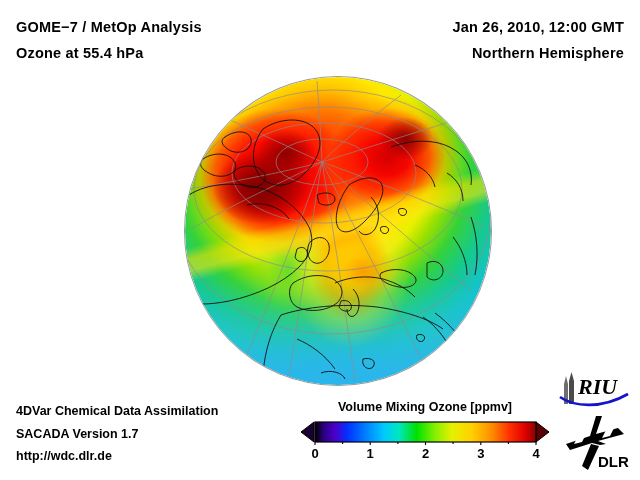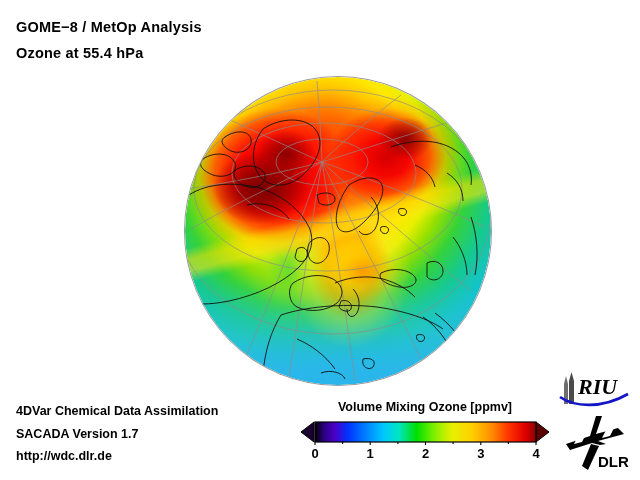--- a/index.html
+++ b/index.html
@@ -120,22 +120,26 @@
   
   .logo-riu{position:absolute;left:558px;top:370px;}
   .logo-dlr{position:absolute;left:566px;top:414px;}
 </style>
 </head>
 <body>
 
 <div class="stage">
 
   <div class="hdr-left">
-    <div class="hdr-line">GOME−8 / MetOp Analysis</div>
+    <div class="hdr-line">GOME−7 / MetOp Analysis</div>
     <div class="hdr-line">Ozone at 55.4 hPa</div>
+  </div>
+  <div class="hdr-right">
+    <div class="hdr-line">Jan 26, 2010, 12:00 GMT</div>
+    <div class="hdr-line">Northern Hemisphere</div>
   </div>
 
   <div class="globe-wrap">
     <div class="globe">
       <div class="globe-layer l-base"></div>
       <div class="globe-layer l-south"></div>
       <div class="globe-layer l-green"></div>
       <div class="globe-layer l-tongue"></div>
       <div class="globe-layer l-tongue2"></div>
       <div class="globe-layer l-max1"></div>

